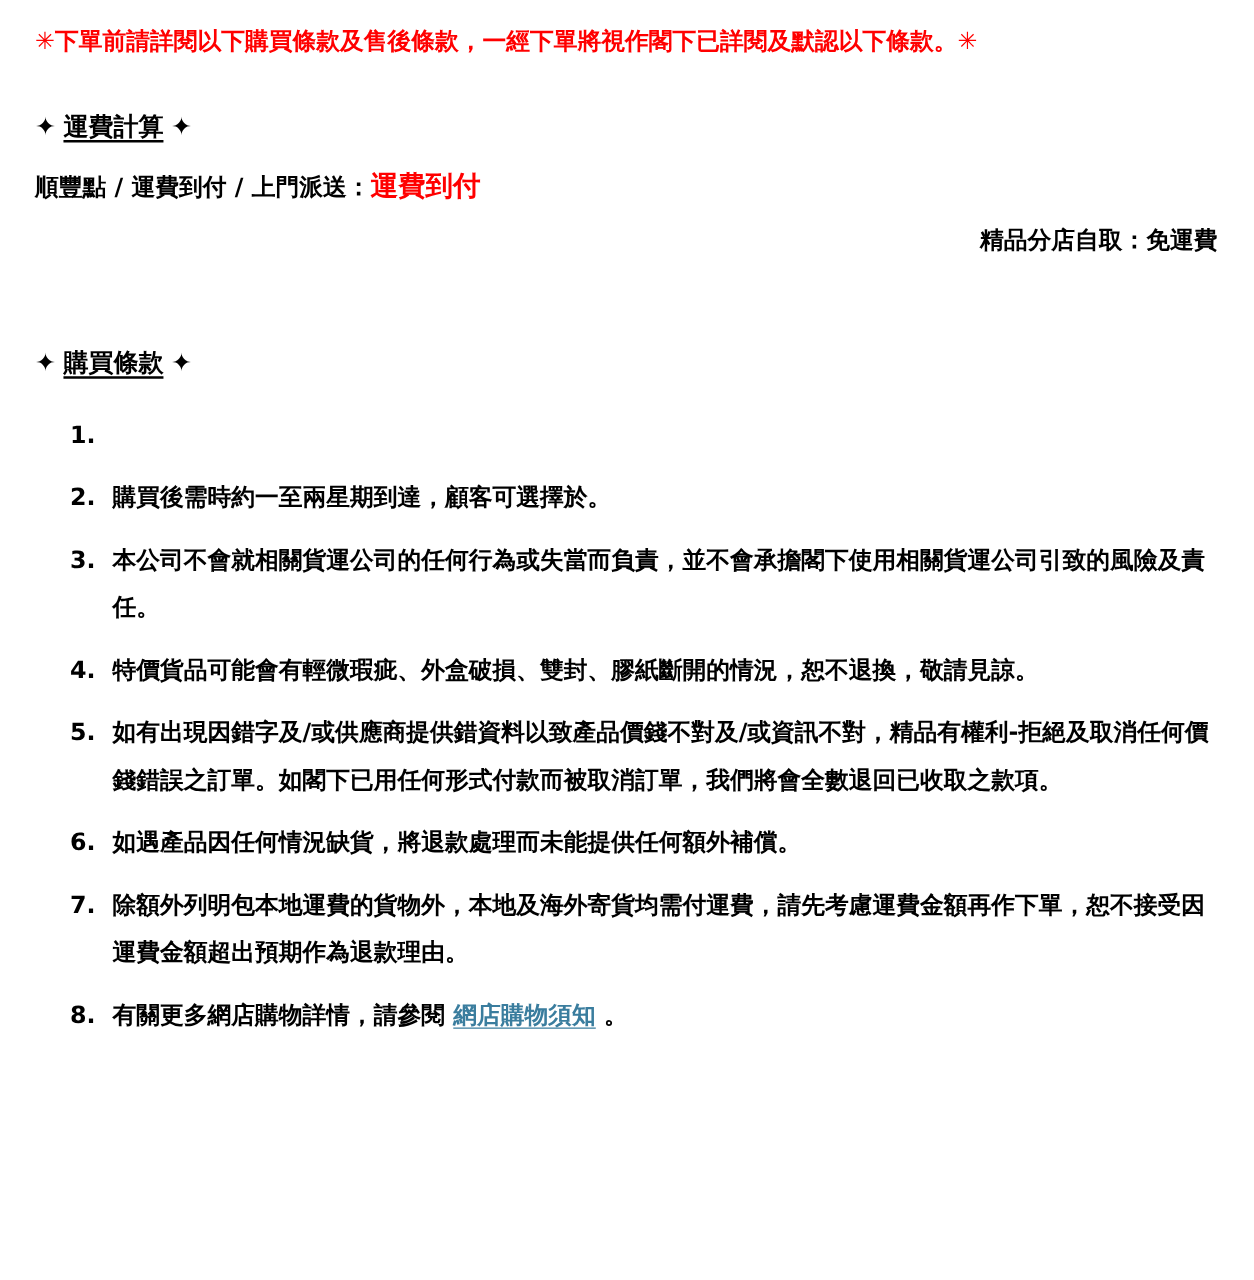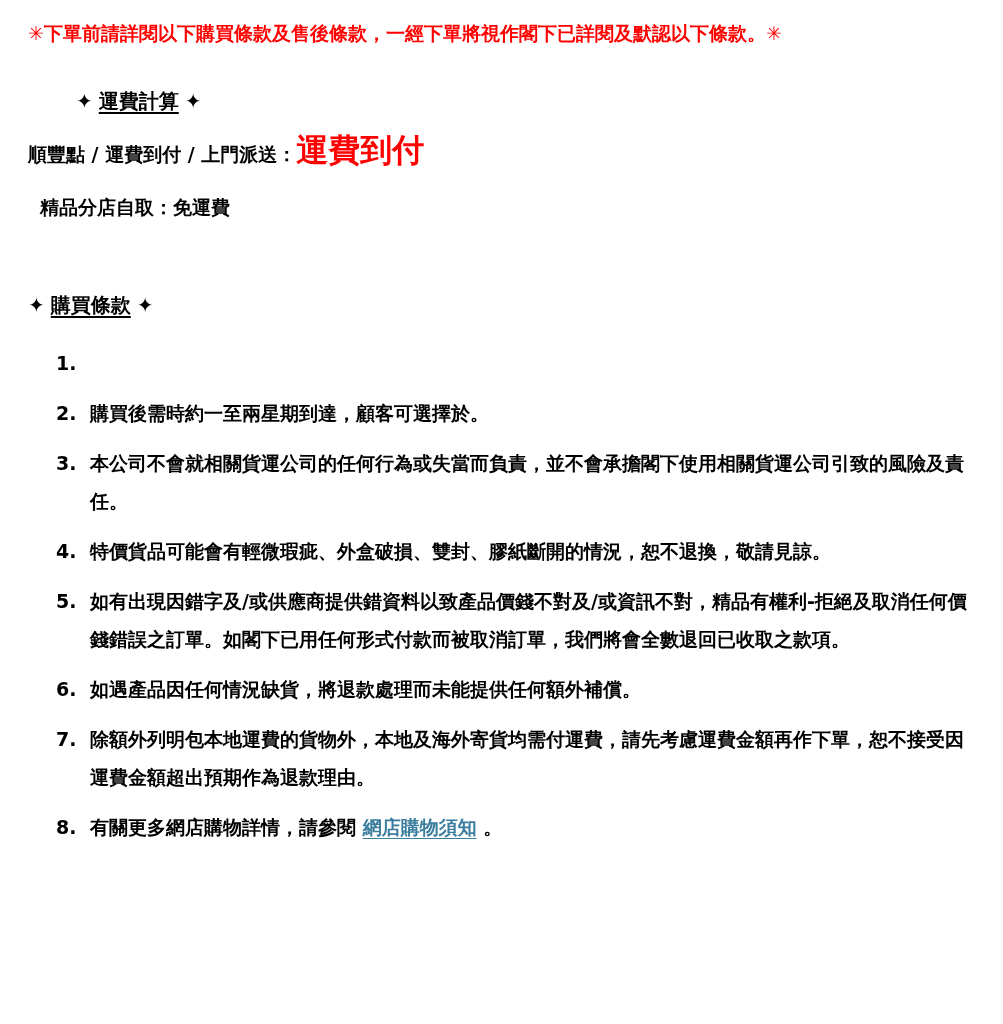--- a/index.html
+++ b/index.html
@@ -22,33 +22,33 @@
   .top-notice{
     color:var(--red);
     text-decoration-thickness:2px;
     text-underline-offset:4px;
     margin:0 0 30px 0;
   }
   .section-heading{
     margin:0 0 8px 0;
     font-size:20px;
   }
-  .section-heading.shipping{margin-top:30px;margin-left:48px;}
+  .section-heading.shipping{margin-top:30px;}
   .section-heading.terms{margin-top:60px;}
   .section-heading .title{
     text-decoration:underline;
     text-decoration-thickness:2px;
     text-underline-offset:4px;
     margin:0 6px;
   }
   .ship-line1{line-height:44px;margin:0;}
-  .ship-line2{margin:12px;}
+  .ship-line2{margin:1px;text-align:right;}
   .cod-highlight{
     color:var(--red);
-    font-size:32px;
+    font-size:22px;
   }
   .terms-list{margin-top:20px;padding-left:28px;}
   .term-item{display:flex;align-items:flex-start;}
   .term-item + .term-item{margin-top:12px;}
   .term-num{
     width:34px;
     flex-shrink:0;
   }
   .term-body{flex:1;}
   .term-body p{margin:0;}

